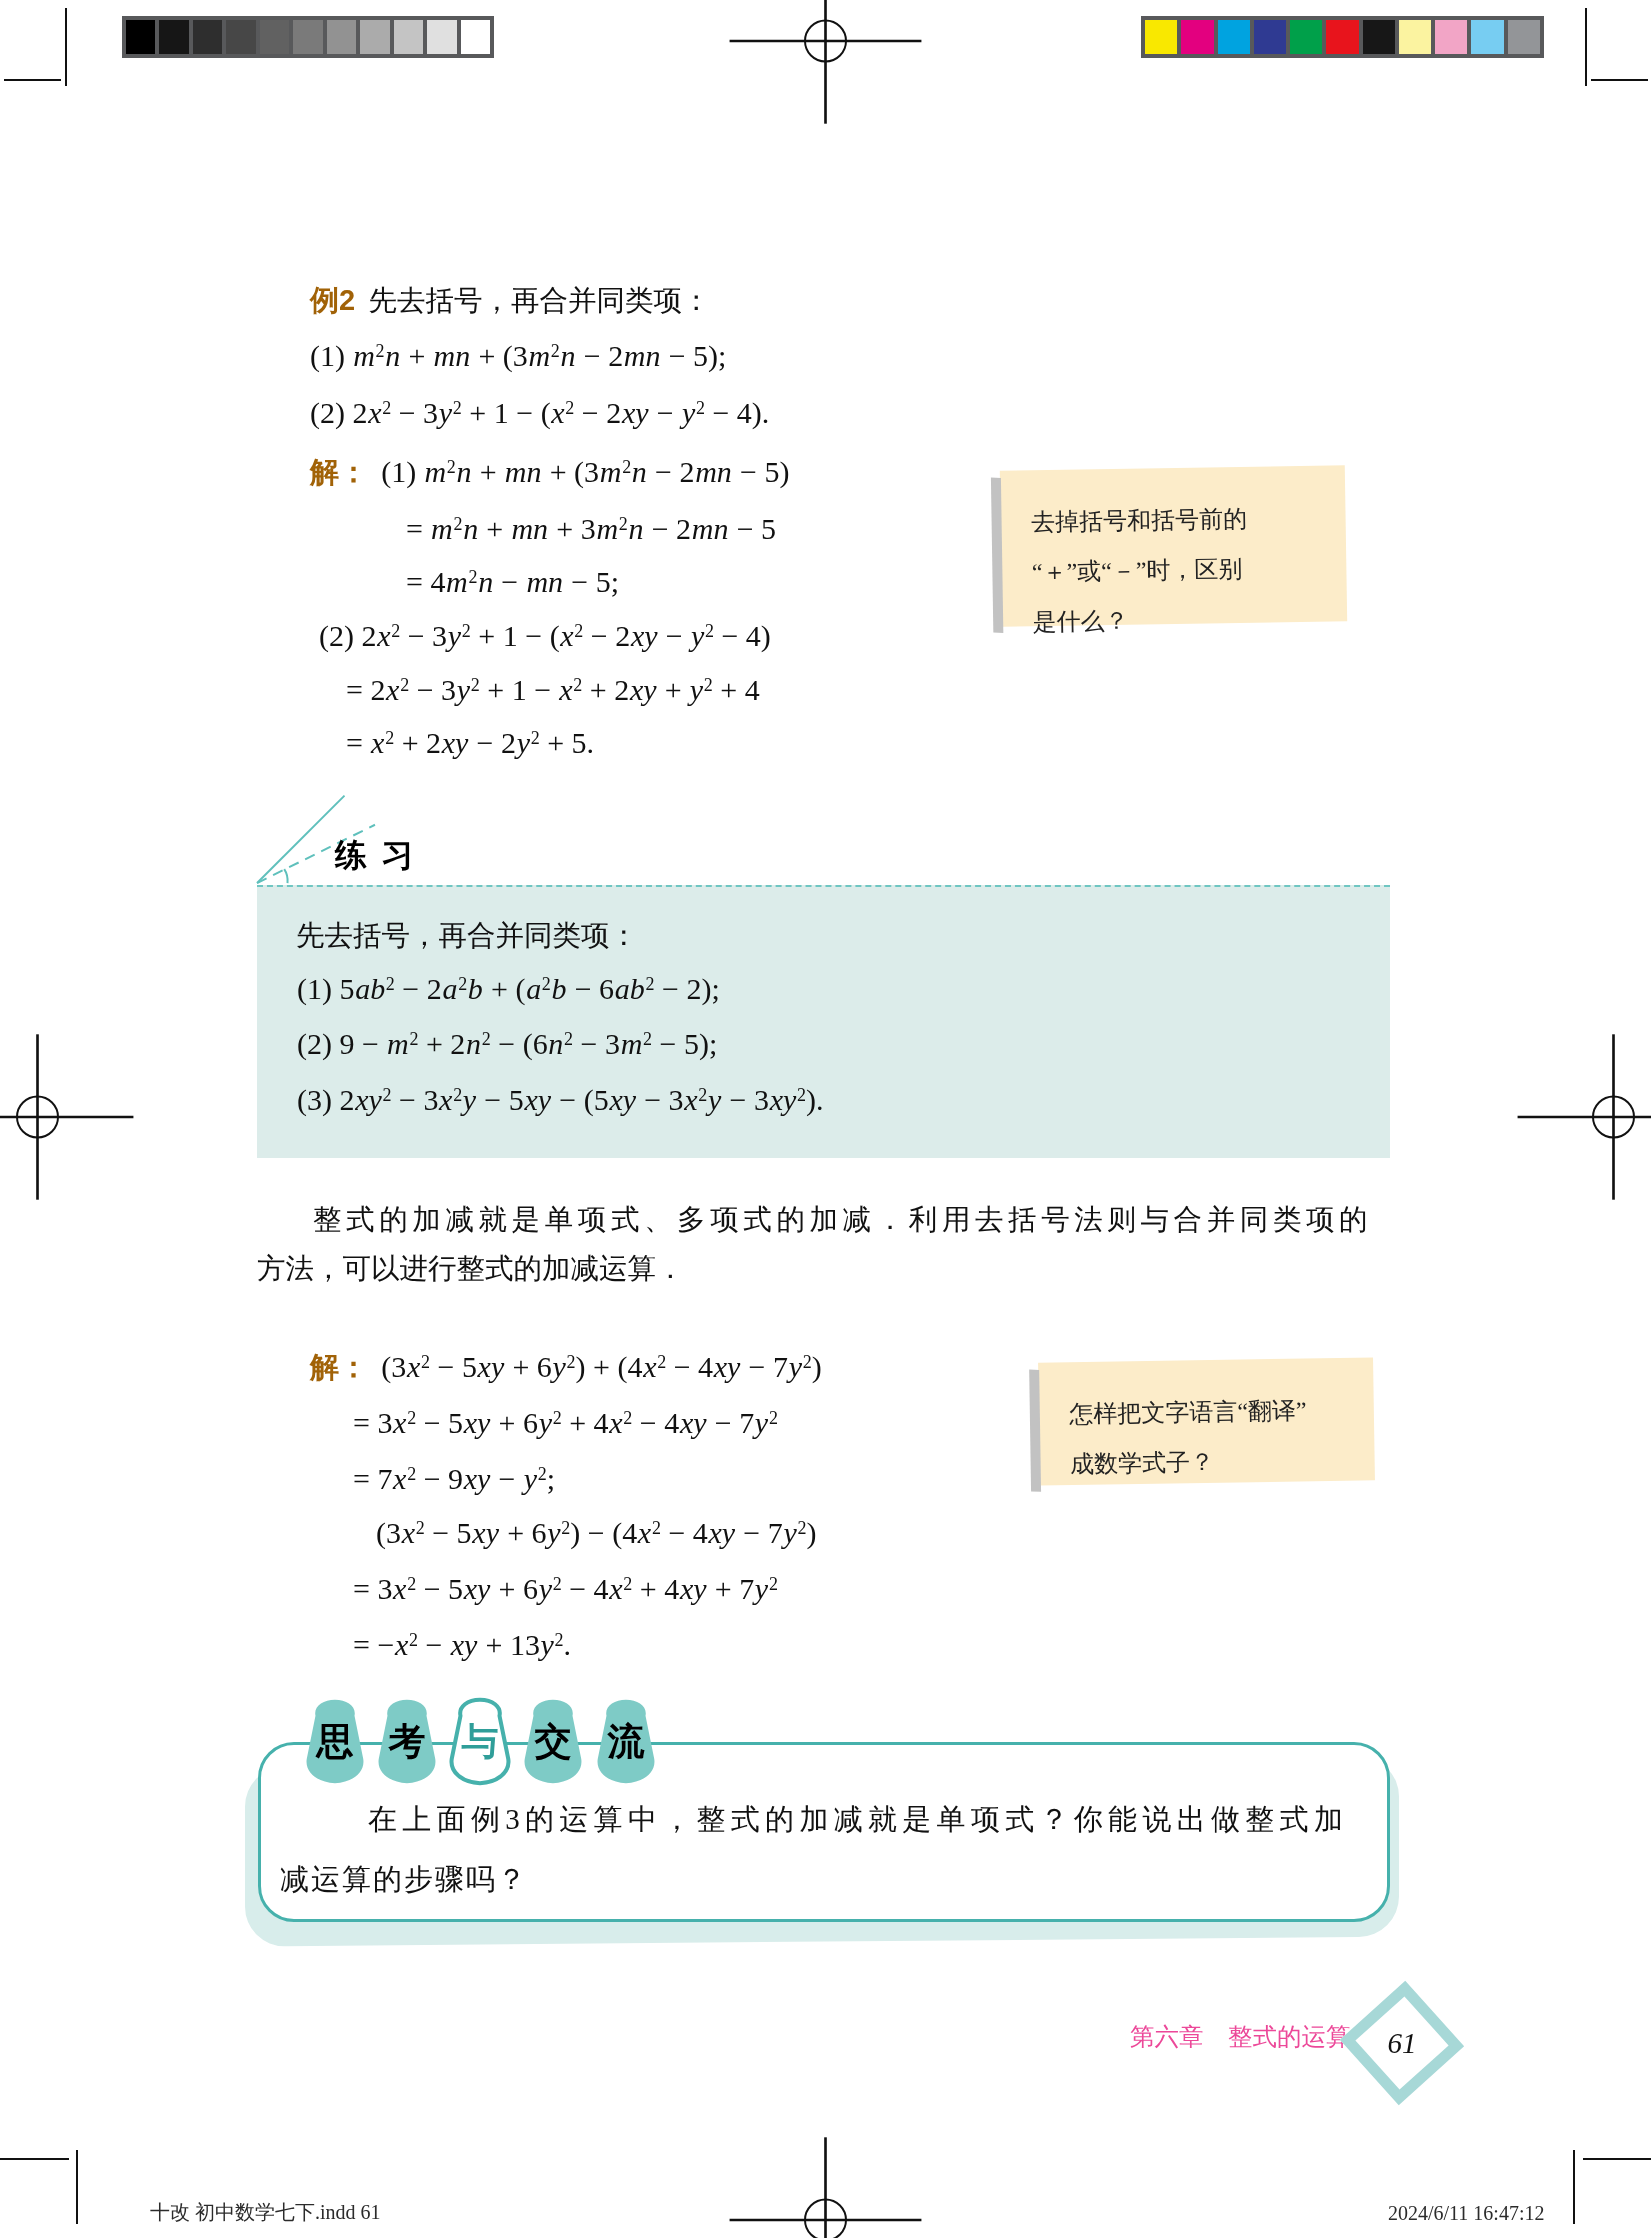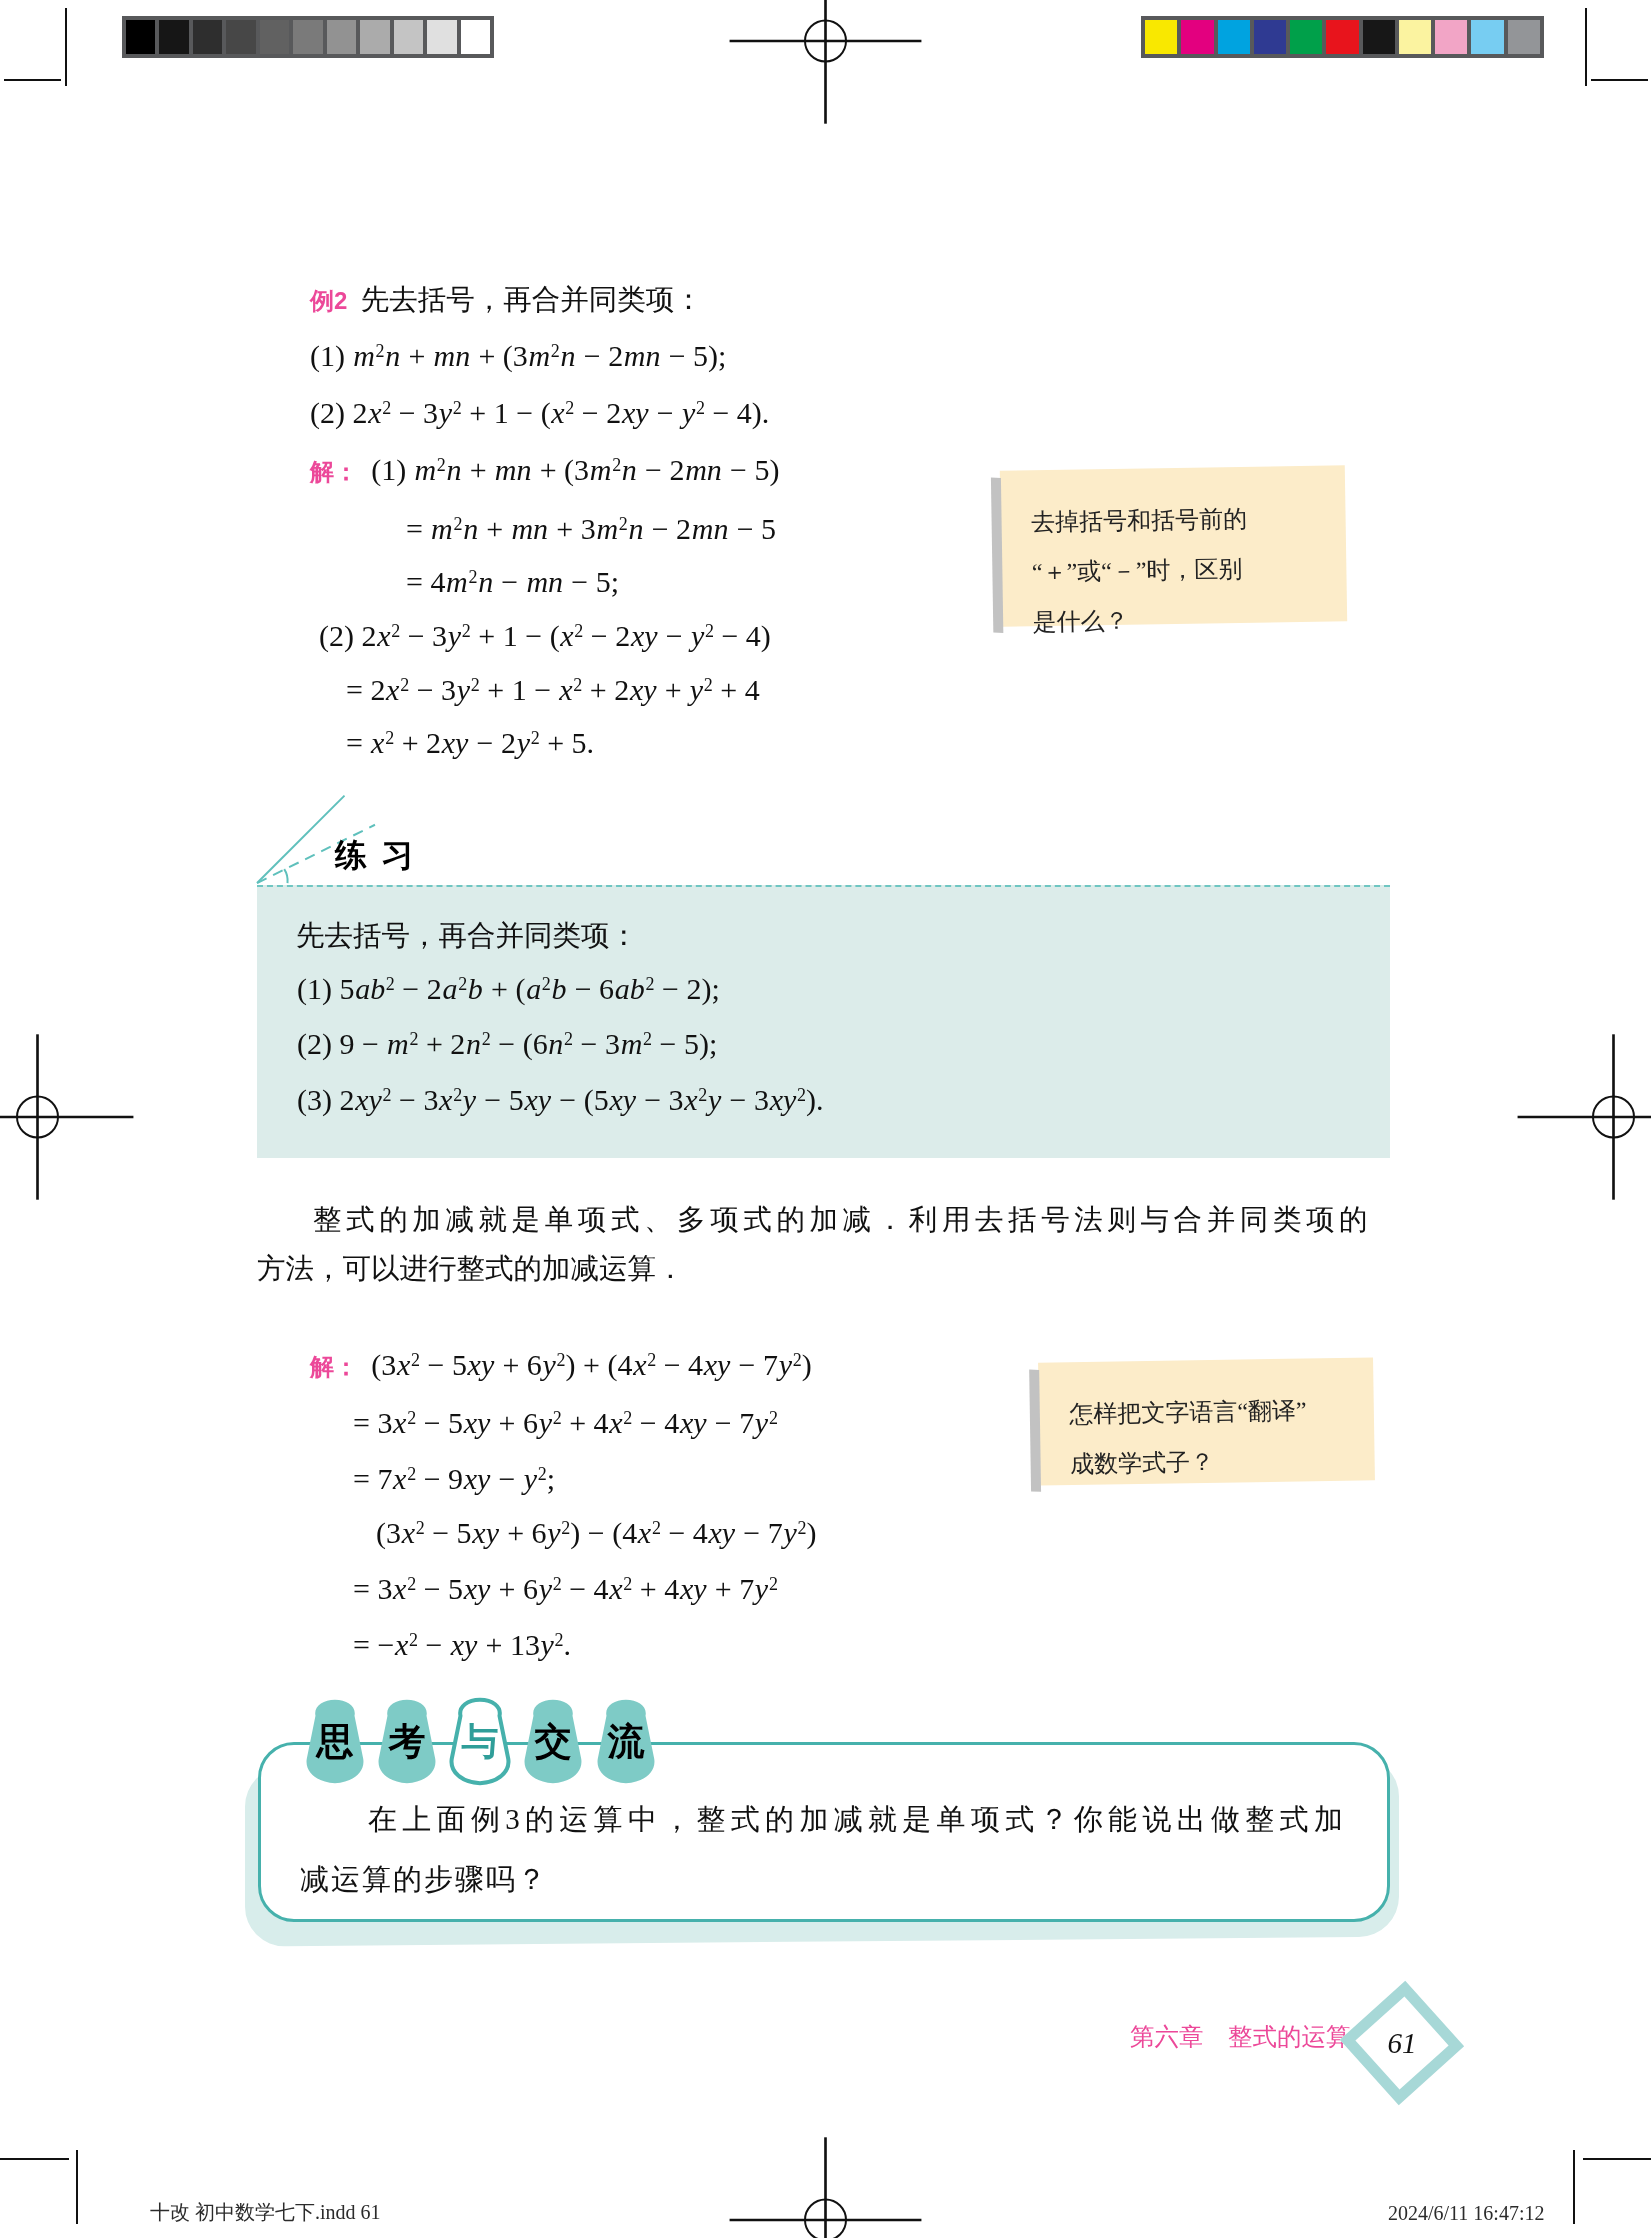--- a/index.html
+++ b/index.html
@@ -9,21 +9,21 @@
   .line{position:absolute;white-space:nowrap;}
 
   
   .calbar{position:absolute;display:flex;gap:4px;background:#58595b;border:4px solid #58595b;box-sizing:border-box;}
   .calbar .swatch{flex:1 1 0;}
   .cropline{position:absolute;background:#111;}
   .regmark{position:absolute;}
 
   
   .cn{font-size:28.5px;color:#111;}
-  .cnbold{font-family:"Liberation Sans", sans-serif;font-weight:700;font-size:24px;color:#ec4899;}
+  .cnbold{font-family:"Liberation Sans", sans-serif;font-weight:700;font-size:29px;color:#a16207;}
   .math{font-family:"Liberation Serif", serif;font-size:30px;color:#111;}
   .math i{font-style:italic;padding:0 0.7px;}
   .math sup{font-size:0.60em;position:relative;top:-0.48em;vertical-align:baseline;}
   .row{display:flex;align-items:baseline;gap:13.3px;}
   .just1{letter-spacing:4.6px;}
   .kai{letter-spacing:2px;}
 
   
   .note{position:absolute;background:#fcecc9;transform:rotate(-0.9deg);
         font-size:24px;line-height:50px;color:#222;padding:26.5px 16px 18.6px 30.5px;
@@ -198,21 +198,21 @@
     <span>交</span>
   </div>
   <div class="badge" style="left:591px;">
     <svg viewBox="0 0 104 132">
         <path d="M 52 4 C 70 4 84 14 81 28 L 94 92 C 97 112 78 127 52 128 C 26 127 7 112 10 92 L 23 28 C 20 14 34 4 52 4 Z" fill="#7ecbc6"></path>
       </svg>
     <span>流</span>
   </div>
 
   <div class="line cn kai" style="left:368px;top:1800px;font-size:29px;letter-spacing:5.3px;">在上面例3的运算中，整式的加减就是单项式？你能说出做整式加</div>
-  <div class="line cn kai" style="left:300px;top:1860px;font-size:29px;">减运算的步骤吗？</div>
+  <div class="line cn kai" style="left:280px;top:1860px;font-size:29px;">减运算的步骤吗？</div>
 
   <div class="line" style="left:1130px;top:2020px;font-size:24.5px;color:#ec4899;">第六章　整式的运算</div>
   <div class="diamond-wrap">
     <div class="diamond">
       <span>61</span>
     </div>
   </div>
 
   <div class="line printinfo" style="left:126px;top:2199px;">十改 初中数学七下.indd   61</div>
   <div class="line printinfo" style="left:1364px;top:2202px;">2024/6/11   16:47:12</div>

